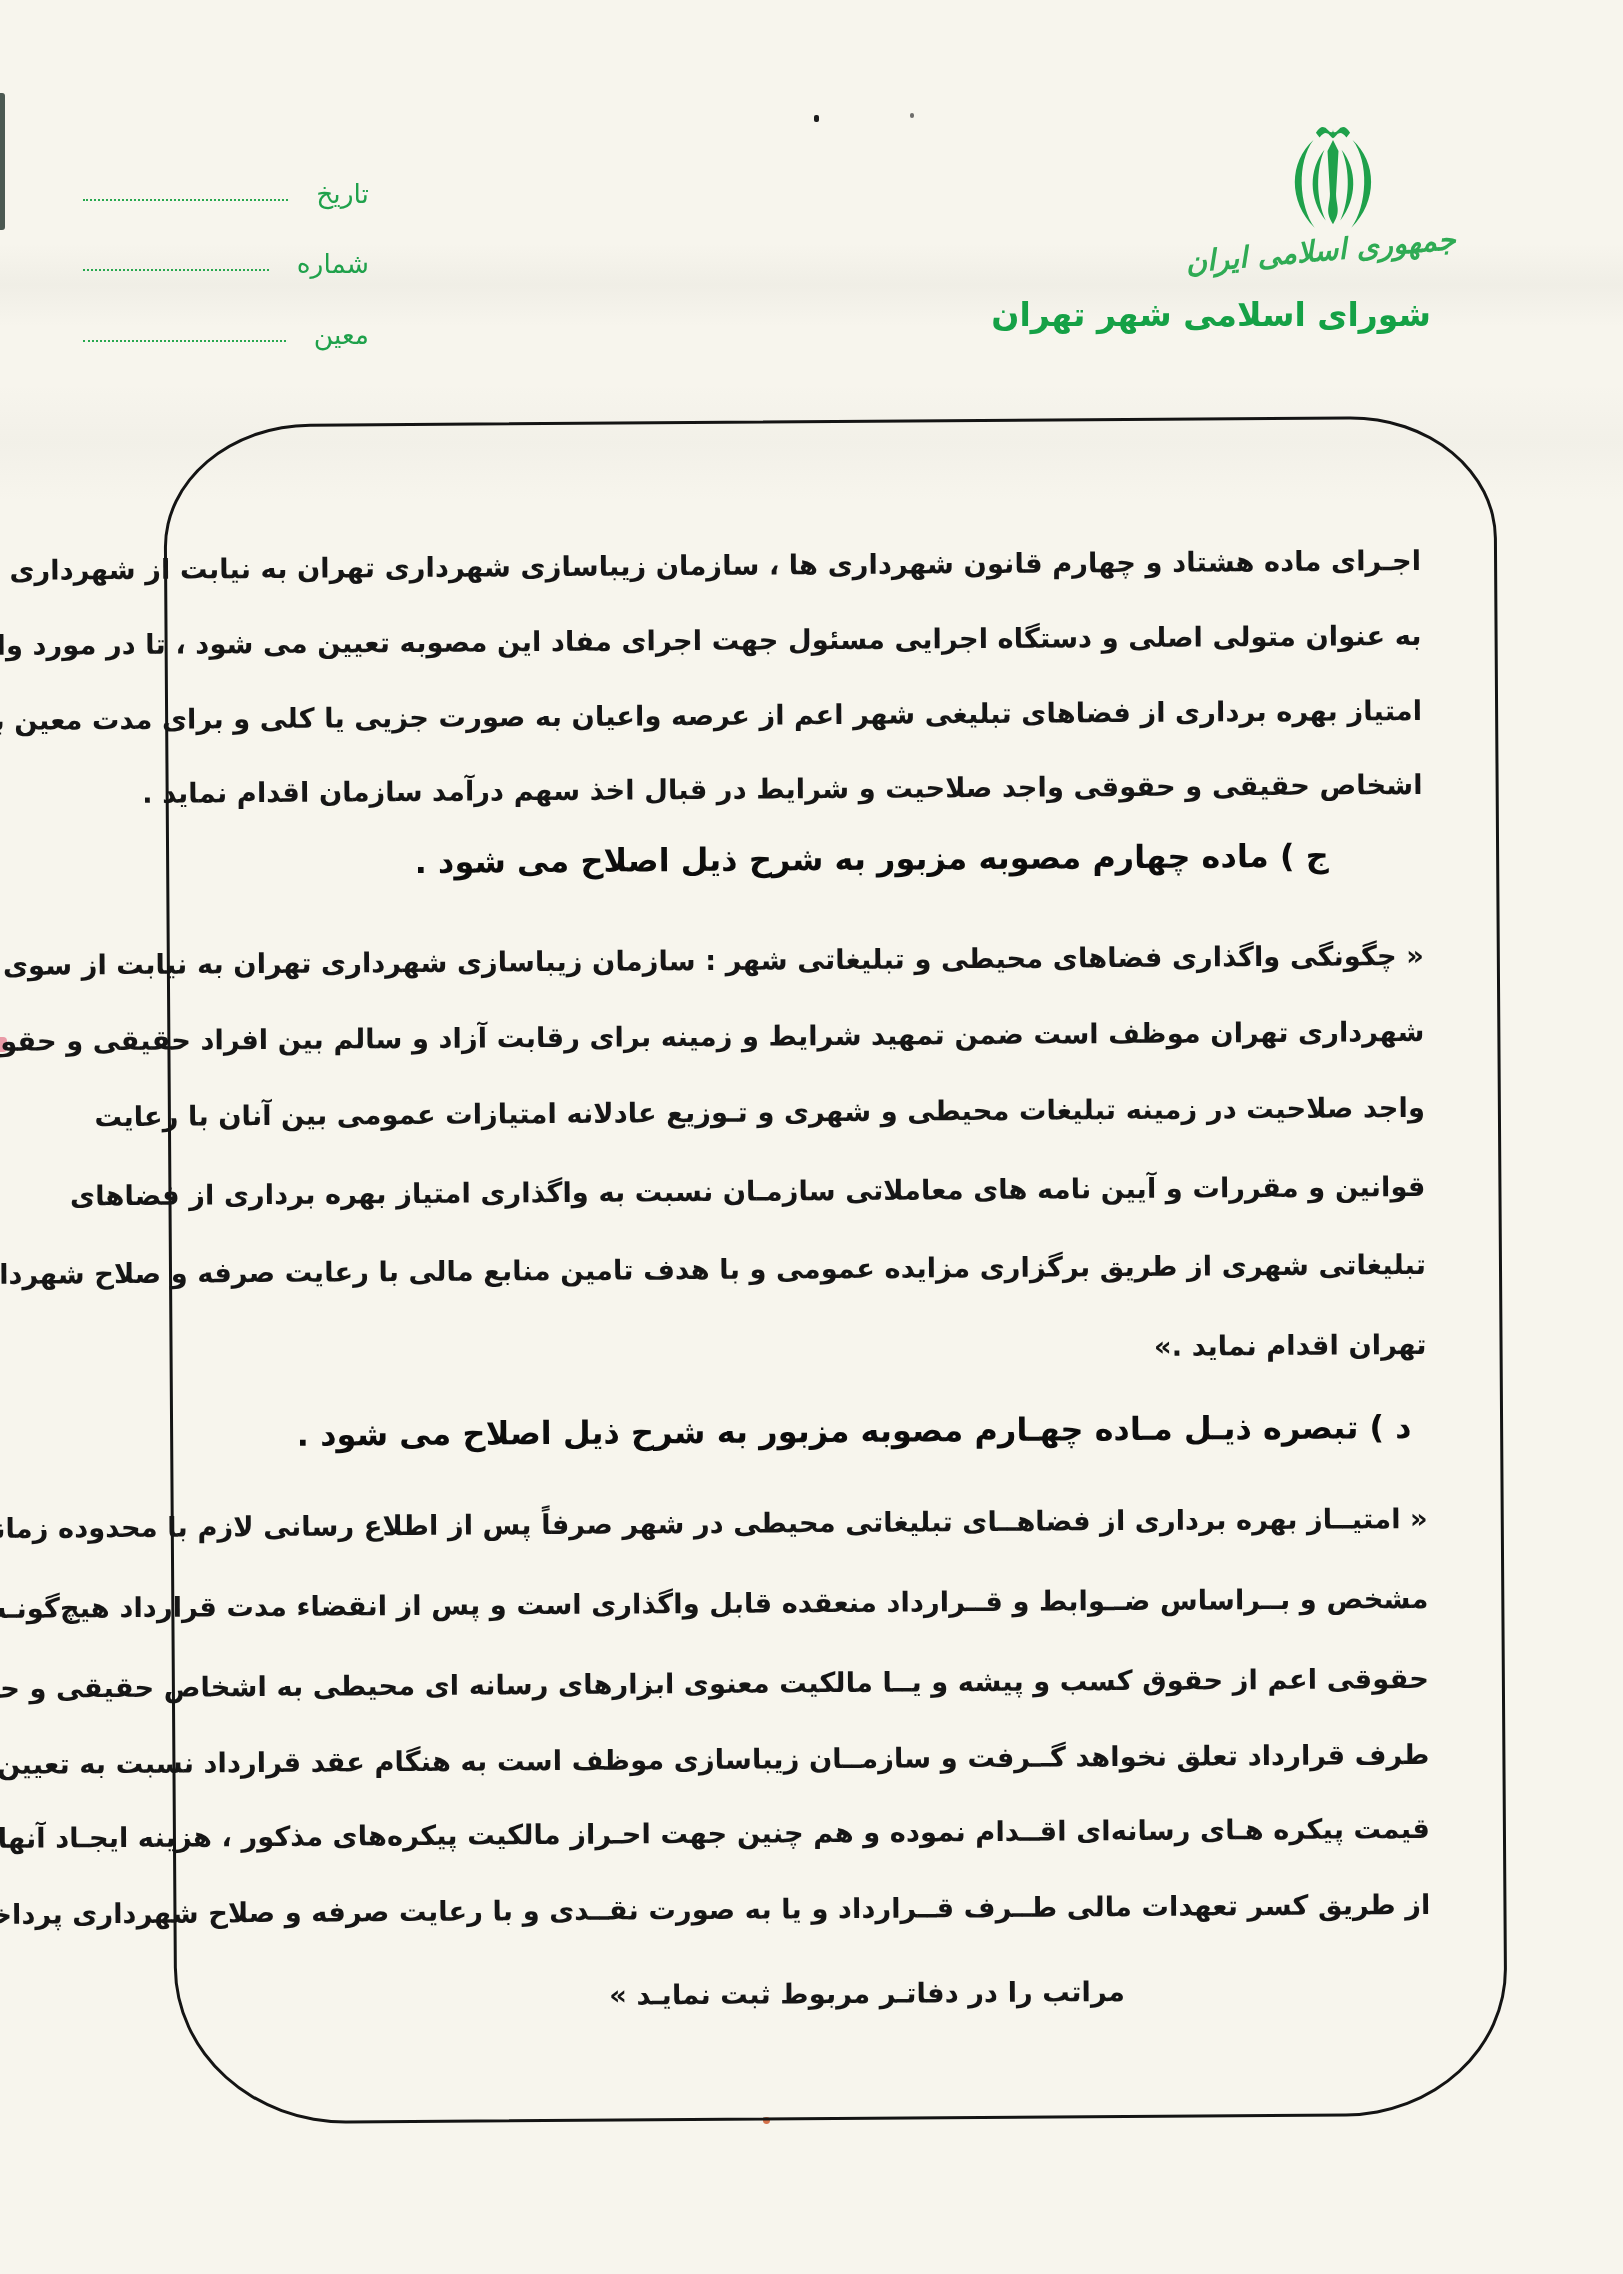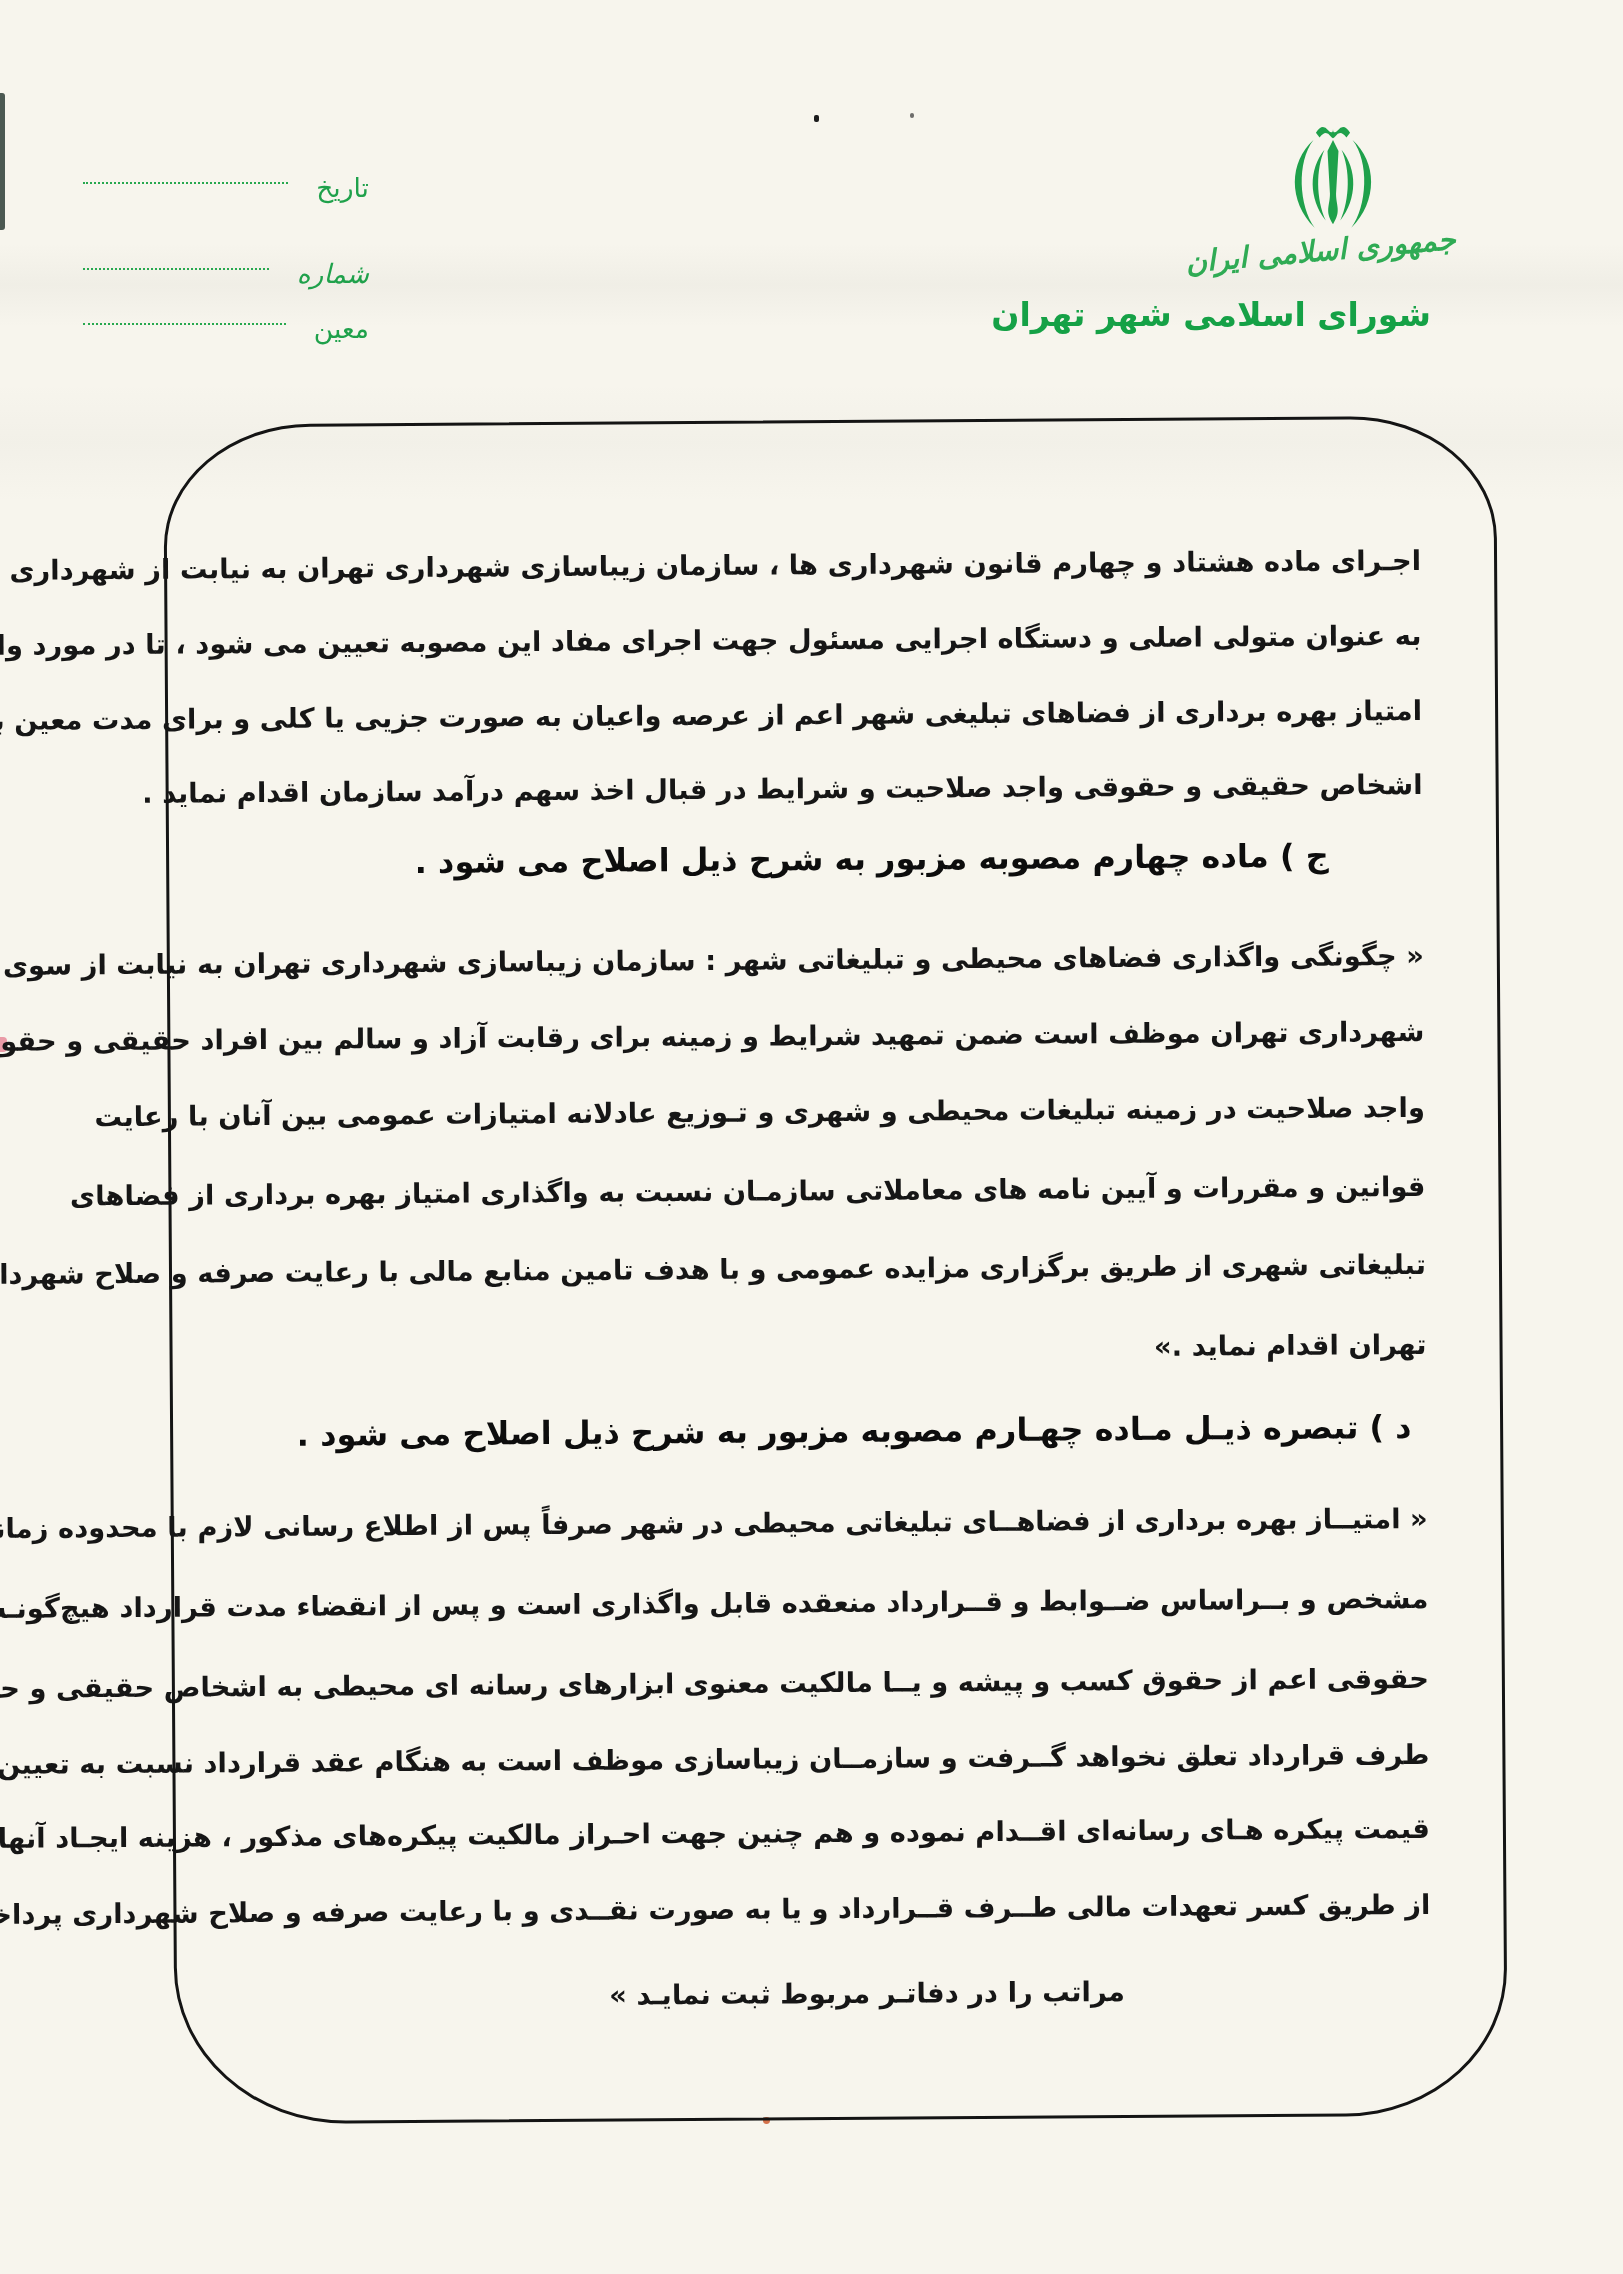--- a/index.html
+++ b/index.html
@@ -18,32 +18,32 @@
     background:linear-gradient(180deg,rgba(110,110,100,0),rgba(110,110,100,0.035),rgba(110,110,100,0));}
   .edge-sliver{position:absolute;left:0;top:93px;width:4.9px;height:137px;background:#2e3d36;opacity:.85;border-radius:0 2.9px 2.9px 0;}
   .red-tick{position:absolute;left:0;top:1037px;width:6.9px;height:14.7px;background:#e0506e;opacity:.55;border-radius:0 3.9px 3.9px 0;}
   .orange-dot{position:absolute;left:763px;top:2117px;width:6.9px;height:6.9px;background:#cf5a2e;border-radius:50%;opacity:.85;}
   .speck1{position:absolute;left:814px;top:115px;width:4.9px;height:6.9px;background:#1c1c1c;border-radius:2px;}
   .speck2{position:absolute;left:910px;top:113px;width:3.9px;height:4.9px;background:#333;opacity:.7;border-radius:2px;}
 
   
   .field-row{
     position:absolute;left:83px;width:286px;height:45px;
-    display:flex;flex-direction:row;align-items:center;gap:28px;
+    display:flex;flex-direction:row;align-items:flex-end;gap:28px;
     direction:rtl;
   }
   .field-row .lbl{
     color:#1fa14b;font-size:26.5px;line-height:33px;white-space:nowrap;
     font-weight:500;
   }
   .field-row .dots{
     flex:1;border-bottom:2.9px dotted #27a84f;margin-bottom:8.8px;height:0;
   }
   .row-date{top:165px;}
-  .row-number{top:251px;font-style:italic;}
+  .row-number{top:235px;}
   .row-attachment{top:306px;}
 
   .emblem{position:absolute;left:1272px;top:118px;width:122px;height:122px;}
   .republic-callig{
     position:absolute;left:1201px;top:233px;width:255px;
     color:#2fab54;font-size:29px;font-style:italic;font-weight:700;
     text-align:center;transform:rotate(-5deg);letter-spacing:1px;
     white-space:nowrap;
   }
   .council-title{

